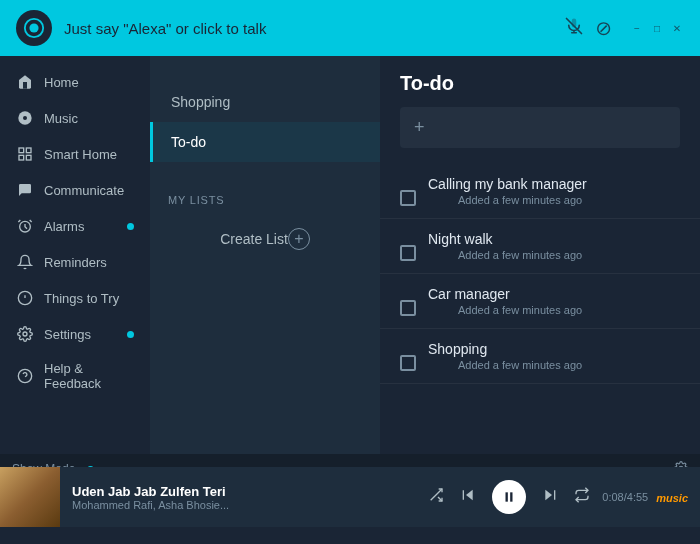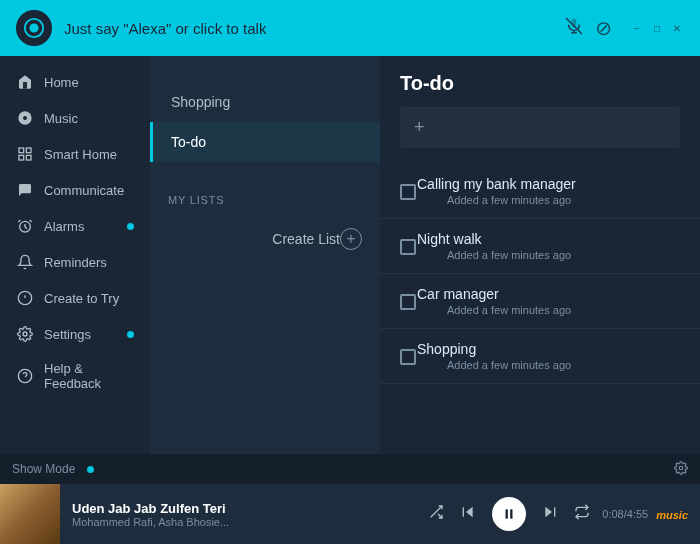--- a/index.html
+++ b/index.html
@@ -138,21 +138,21 @@
     .my-lists-header {
       padding: 16px 18px 10px;
       font-size: 11px;
       color: #7a8fa0;
       letter-spacing: 0.8px;
       text-transform: uppercase;
     }
     .create-list-row {
       display: flex;
       align-items: center;
-      justify-content: flex-end;
+      justify-content: center;
       padding: 12px 18px;
       font-size: 14px;
       color: #b0bec5;
       cursor: pointer;
     }
     .plus-btn {
       width: 22px; height: 22px;
       border: 1px solid #7a8fa0;
       border-radius: 50%;
       display: flex; align-items: center; justify-content: center;
@@ -187,22 +187,22 @@
       flex: 1;
       font-size: 14px;
       color: #7a8fa0;
     }
     .add-item-plus {
       font-size: 18px;
       color: #7a8fa0;
     }
     .todo-item {
       display: flex;
-      align-items: center;
-      gap: 1px;
+      align-items: flex-end;
+      gap: 12px;
       padding: 12px 20px;
       border-bottom: 1px solid rgba(255,255,255,0.06);
     }
     .todo-checkbox {
       width: 16px; height: 16px;
       border: 2px solid #7a8fa0;
       border-radius: 2px;
       flex-shrink: 0;
       margin-top: 2px;
       cursor: pointer;
@@ -215,21 +215,21 @@
     }
     .todo-sub {
       font-size: 11px;
       color: #7a8fa0;
       margin-left: 30px;
     }
 
     
     #player {
       position: absolute;
-      bottom: 0;
+      bottom: 17px;
       left: 0;
       right: 0;
       height: 60px;
       background: #1e2d3d;
       display: flex;
       align-items: center;
       padding: 0 12px 0 0;
       gap: 0;
     }
     .album-art {
@@ -428,21 +428,21 @@
     </div>
 
     <div class="nav-item">
       <span class="nav-icon">
         <svg width="16" height="16" viewBox="0 0 24 24" fill="none" stroke="currentColor" stroke-width="2" style="color:#b0bec5">
             <circle cx="12" cy="12" r="10"></circle>
             <line x1="12" y1="8" x2="12" y2="12"></line>
             <line x1="12" y1="16" x2="12.01" y2="16"></line>
           </svg>
       </span>
-      <span class="nav-label">Create to Try</span>
+      <span class="nav-label">Things to Try</span>
     </div>
 
     <div class="nav-item">
       <span class="nav-icon">
         <svg width="16" height="16" viewBox="0 0 24 24" fill="none" stroke="currentColor" stroke-width="2" style="color:#b0bec5">
             <circle cx="12" cy="12" r="3"></circle>
             <path d="M19.4 15a1.65 1.65 0 00.33 1.82l.06.06a2 2 0 010 2.83 2 2 0 01-2.83 0l-.06-.06a1.65 1.65 0 00-1.82-.33 1.65 1.65 0 00-1 1.51V21a2 2 0 01-4 0v-.09A1.65 1.65 0 009 19.4a1.65 1.65 0 00-1.82.33l-.06.06a2 2 0 01-2.83-2.83l.06-.06A1.65 1.65 0 004.68 15a1.65 1.65 0 00-1.51-1H3a2 2 0 010-4h.09A1.65 1.65 0 004.6 9a1.65 1.65 0 00-.33-1.82l-.06-.06a2 2 0 012.83-2.83l.06.06A1.65 1.65 0 009 4.68a1.65 1.65 0 001-1.51V3a2 2 0 014 0v.09a1.65 1.65 0 001 1.51 1.65 1.65 0 001.82-.33l.06-.06a2 2 0 012.83 2.83l-.06.06A1.65 1.65 0 0019.4 9a1.65 1.65 0 001.51 1H21a2 2 0 010 4h-.09a1.65 1.65 0 00-1.51 1z"></path>
           </svg>
       </span>
       <span class="nav-label">Settings</span>

